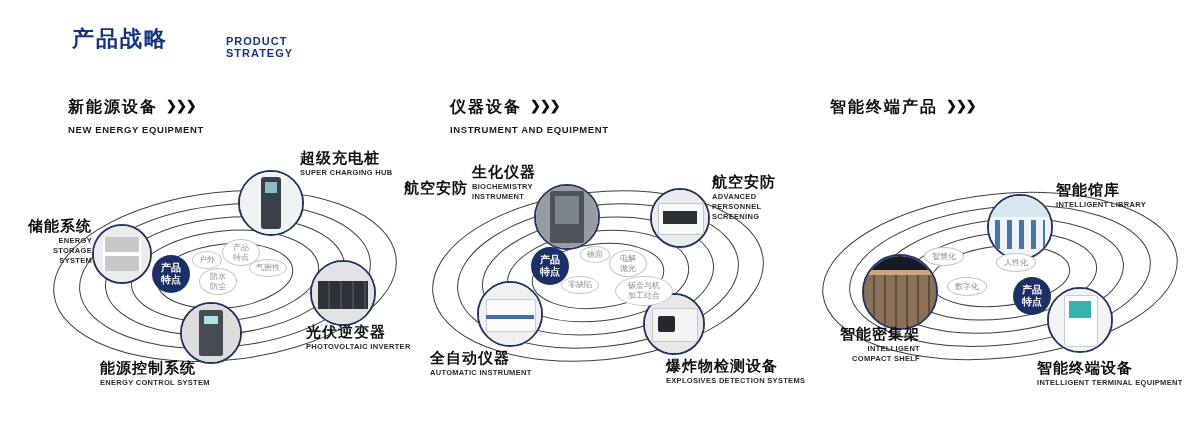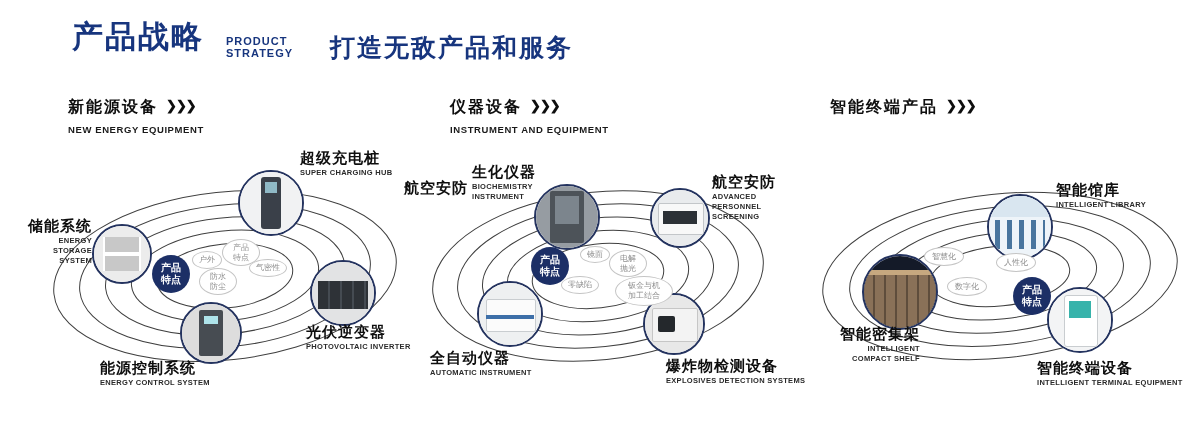--- a/index.html
+++ b/index.html
@@ -1,21 +1,21 @@
 <!DOCTYPE html>
 <html><head>
 <meta charset="utf-8">
 <style>
   html,body{margin:0;padding:0;background:#fff;}
   .stage{
     position:relative;width:1200px;height:422px;background:#ffffff;overflow:hidden;
     font-family:"Liberation Sans", sans-serif;color:#111;
   }
   
-  .main-title{position:absolute;left:72px;top:16px;font-size:31px;font-weight:800;color:#17357e;letter-spacing:2px;}
+  .main-title{position:absolute;left:72px;top:24px;font-size:22px;font-weight:800;color:#17357e;letter-spacing:2px;}
   .main-sub{position:absolute;left:226px;top:35px;font-size:11px;font-weight:700;color:#17357e;line-height:12px;letter-spacing:1px;}
   .tagline{position:absolute;left:330px;top:31px;font-size:25px;font-weight:800;color:#17357e;letter-spacing:2px;}
   
   .sec-header{position:absolute;white-space:nowrap;}
   .sec-title{font-size:16px;font-weight:800;color:#0e0e0e;letter-spacing:2px;}
   .arrows{font-size:13px;font-weight:700;color:#0e0e0e;margin-left:8px;letter-spacing:-1px;vertical-align:2px;}
   .sec-sub{font-size:9.5px;font-weight:700;color:#1a1a1a;letter-spacing:0.6px;margin-top:6px;}
   
   .orbit{position:absolute;overflow:visible;}
   
@@ -71,21 +71,20 @@
 </head>
 <body>
 
 <div class="stage">
 
   <div class="main-title">产品战略</div>
   <div class="main-sub">
     <div>PRODUCT</div>
     <div>STRATEGY</div>
   </div>
-  <div class="tagline">打造无敌产品和服务</div>
 
   <div class="sec-header" style="left:68px;top:97px;">
     <span class="sec-title">新能源设备</span><span class="arrows">❯❯❯</span>
     <div class="sec-sub">NEW ENERGY EQUIPMENT</div>
   </div>
 
   <svg class="orbit" style="left:48px;top:190px;" width="354" height="172">
     <g fill="none" stroke="#3f3f3f" stroke-width="1" transform="rotate(-6 177 86)">
       <ellipse cx="177" cy="86" rx="172" ry="84"></ellipse>
       <ellipse cx="177" cy="86" rx="146" ry="71"></ellipse>

